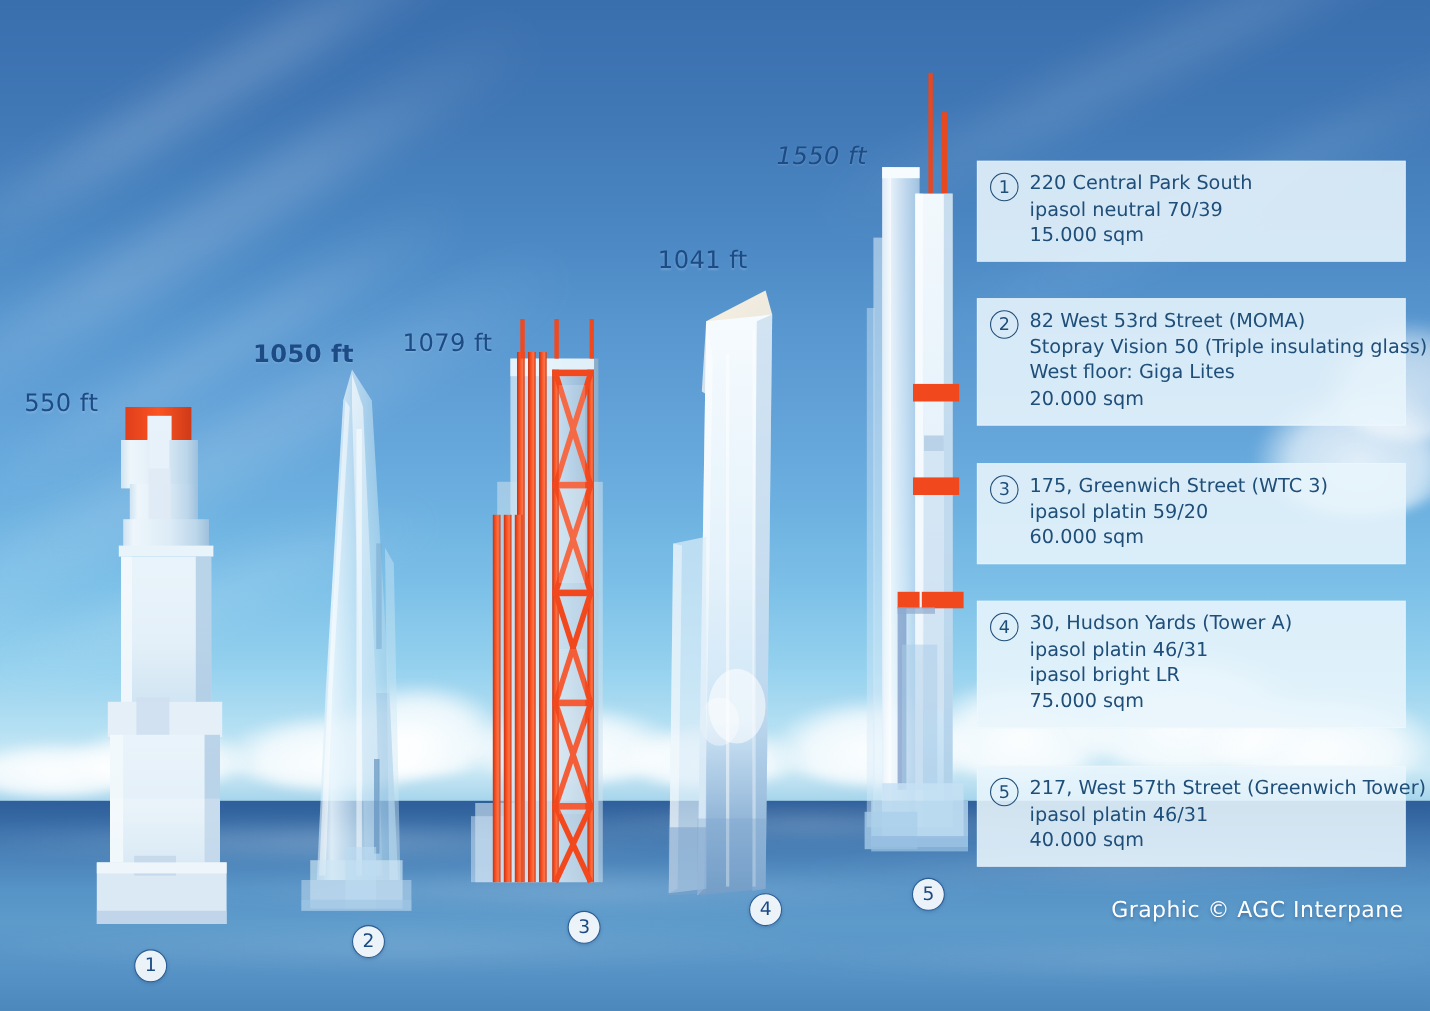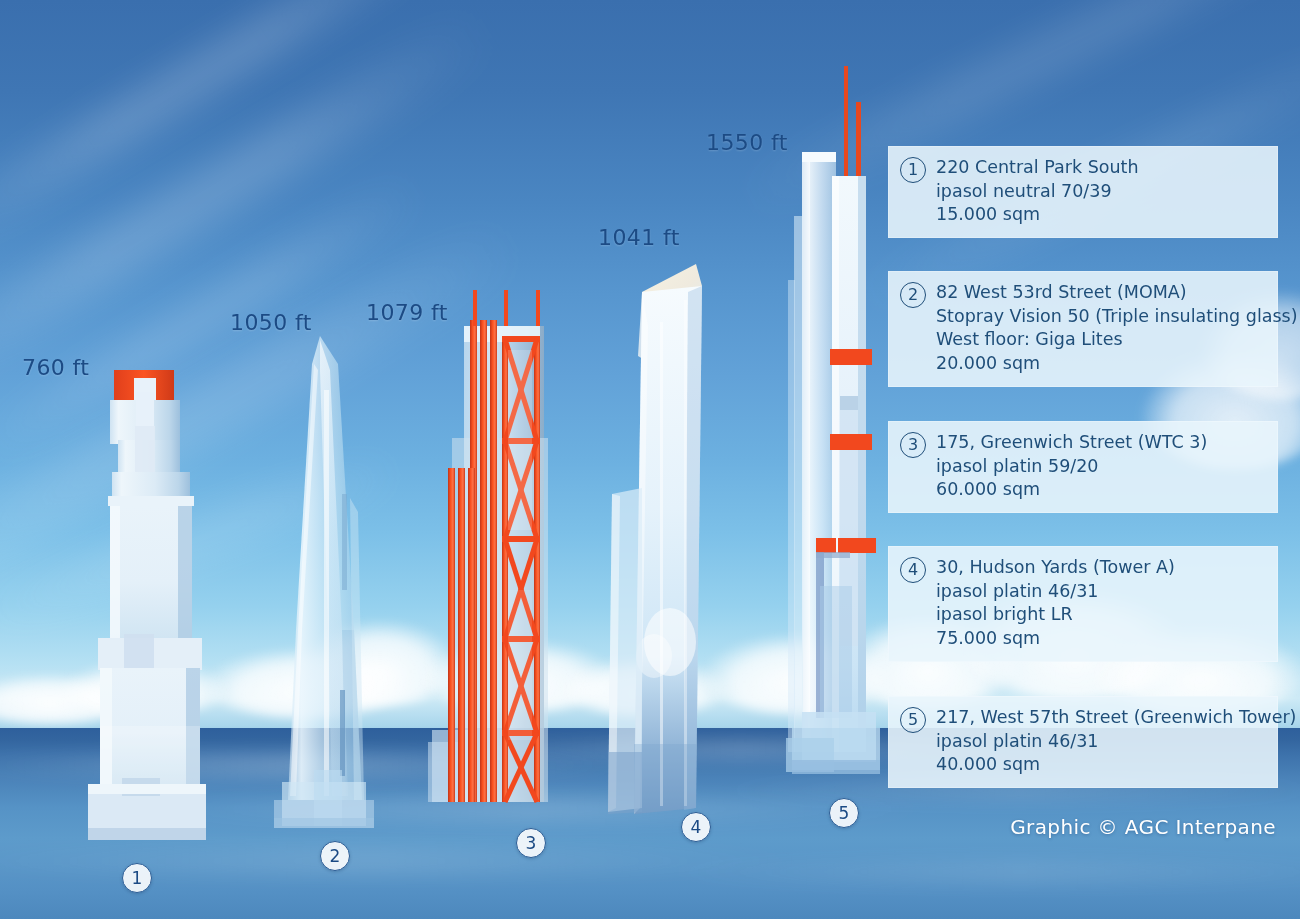--- a/index.html
+++ b/index.html
@@ -445,25 +445,25 @@
       <rect x="30" y="486" width="34" height="6" fill="#8fa9cd" opacity=".7"></rect>
       <rect x="34" y="520" width="32" height="132" fill="#a9cbe8" opacity=".5"></rect>
 
       <rect x="16" y="646" width="74" height="50" fill="#c5e0f3" opacity=".85"></rect>
       <rect x="6" y="662" width="88" height="42" fill="#b8d8ef" opacity=".8"></rect>
       <rect x="-8" y="672" width="56" height="34" fill="#a9cfe9" opacity=".75"></rect>
       <rect x="6" y="694" width="88" height="14" fill="#93bcdf" opacity=".8"></rect>
     </svg>
   </div>
 
-  <div class="hlabel" style="left:22px;  top:355px;">760 ft</div>
-  <div class="hlabel" style="left:230px; top:310px;">1050 ft</div>
+  <div class="hlabel" style="left:22px;  top:355px;">550 ft</div>
+  <div class="hlabel" style="left:230px; top:310px;font-weight:bold;">1050 ft</div>
   <div class="hlabel" style="left:366px; top:300px;">1079 ft</div>
   <div class="hlabel" style="left:598px; top:225px;">1041 ft</div>
-  <div class="hlabel" style="left:706px; top:130px;">1550 ft</div>
+  <div class="hlabel" style="left:706px; top:130px;font-style:italic;">1550 ft</div>
 
   <div class="marker" style="left:122px; top:863px;">1</div>
   <div class="marker" style="left:320px; top:841px;">2</div>
   <div class="marker" style="left:516px; top:828px;">3</div>
   <div class="marker" style="left:681px; top:812px;">4</div>
   <div class="marker" style="left:829px; top:798px;">5</div>
 
   <div id="legend">
 
     <div class="lbox" style="top:0px;">

